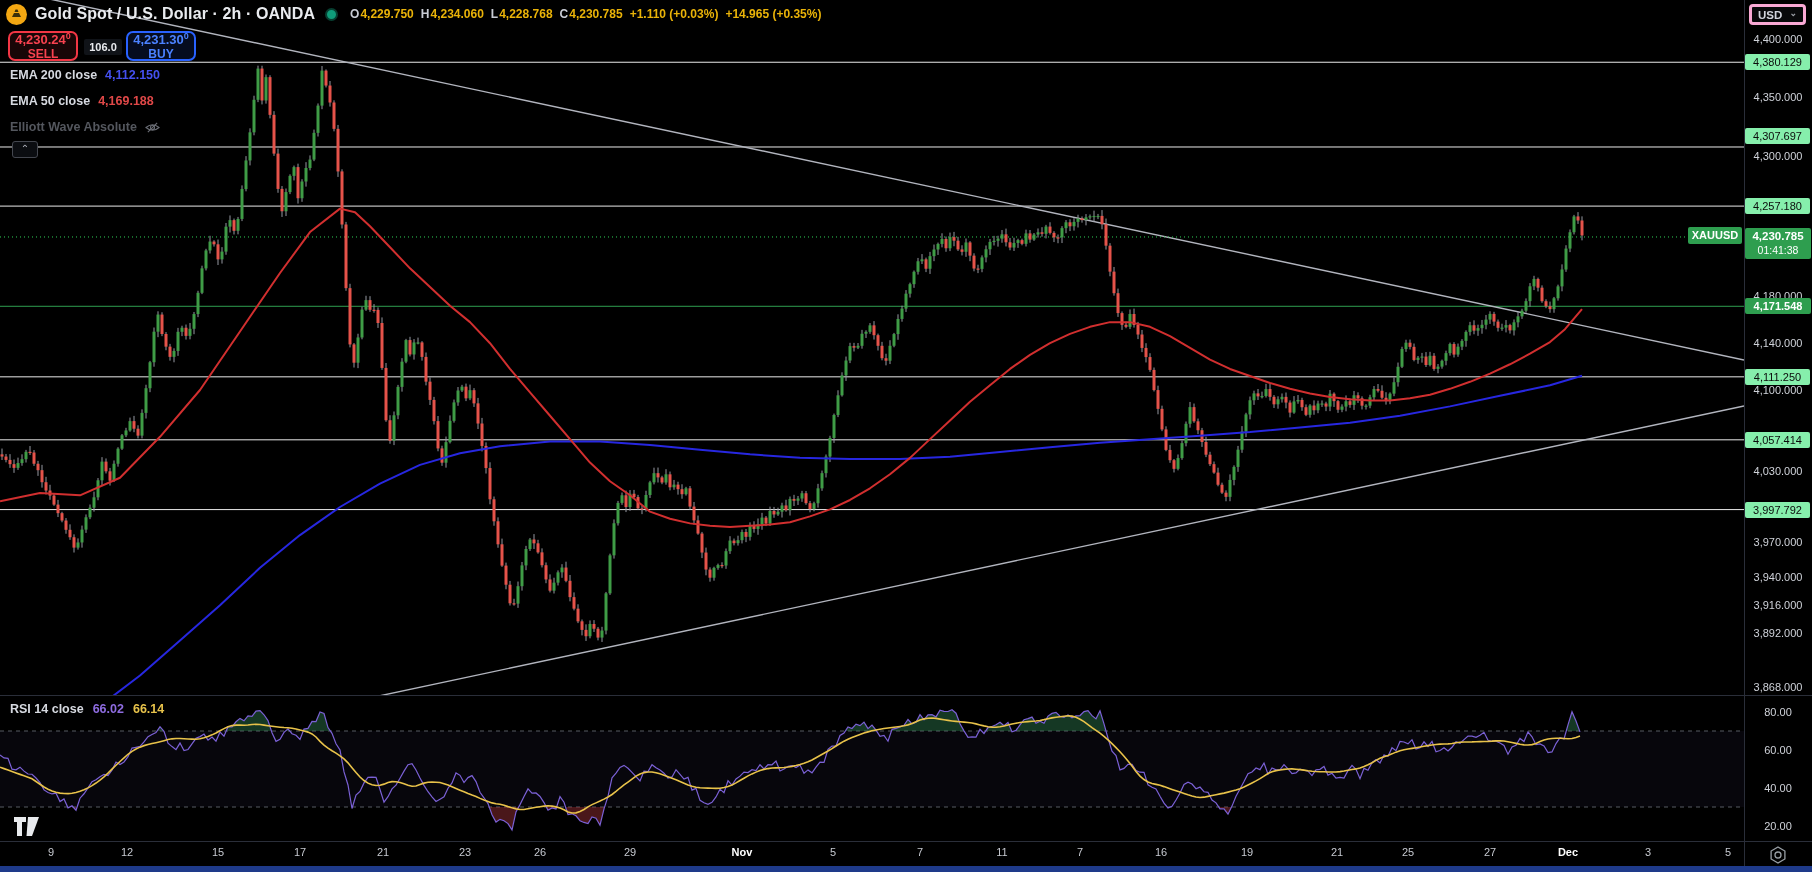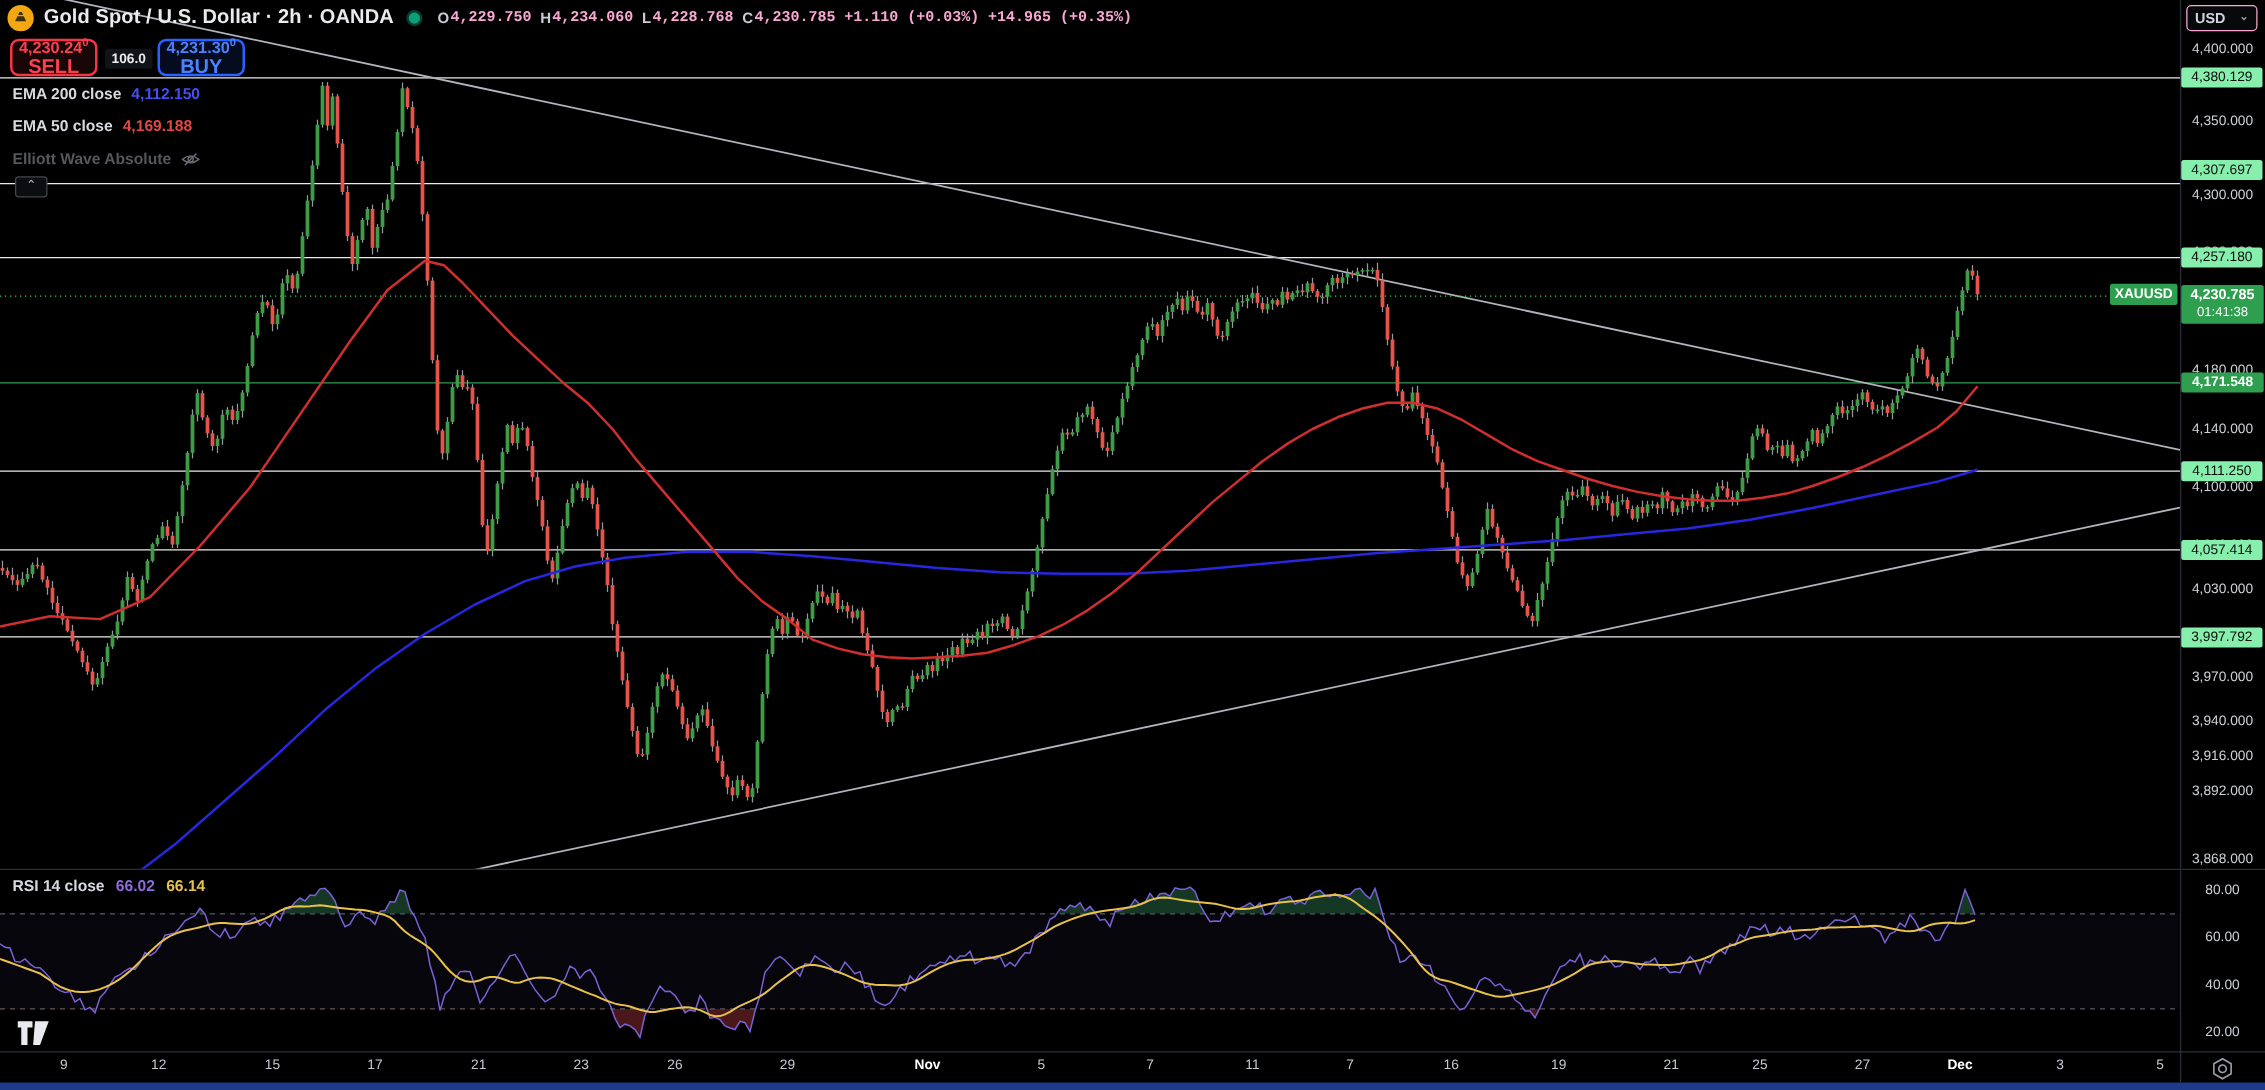--- a/index.html
+++ b/index.html
@@ -6,48 +6,48 @@
   .root{position:relative;width:1812px;height:872px;background:#000;overflow:hidden;
         font-family:"Liberation Sans",sans-serif;-webkit-font-smoothing:antialiased;}
   #chart-svg{position:absolute;left:0;top:0;}
   
   .hdr{position:absolute;left:6px;top:0;height:28px;display:flex;align-items:center;gap:8px;z-index:5;}
   .coin{width:21px;height:21px;border-radius:50%;background:#f3a712;display:flex;align-items:center;justify-content:center;}
   .title{color:#e9ebef;font-size:16px;font-weight:700;letter-spacing:.1px;white-space:nowrap;}
   .statusdot{width:9px;height:9px;border-radius:50%;background:#0f9d7a;border:2px solid #073f31;margin-left:2px;}
   .ohlc{display:flex;align-items:center;gap:7px;font-size:12px;font-weight:600;white-space:nowrap;margin-left:4px;}
   .ohlc .k{color:#c9ccd4;font-weight:600;}
-  .ohlc .v,.ohlc .chg{color:#f9a8d4;font-family:Liberation Mono, monospace;}
+  .ohlc .v,.ohlc .chg{color:#eab308;}
   .ohlc .pair{display:flex;gap:1px;}
   
   .btn{position:absolute;top:31px;width:70px;height:30px;border-radius:7px;display:flex;flex-direction:column;
        align-items:center;justify-content:center;line-height:1.05;cursor:pointer;z-index:5;box-sizing:border-box;}
   .sell{left:8px;border:2px solid #f23645;background:rgba(242,54,69,.10);color:#f8424f;}
   .buy{left:126px;border:2px solid #2962ff;background:rgba(41,98,255,.12);color:#4b82ff;}
   .btn .price{font-size:13px;font-weight:700;}
   .btn .price sup{font-size:9px;}
-  .btn .side{font-size:16px;font-weight:600;margin-top:1px;}
+  .btn .side{font-size:12px;font-weight:600;margin-top:1px;}
   .spread{position:absolute;left:84px;top:39px;width:38px;height:16px;line-height:16px;text-align:center;
           font-size:11px;font-weight:700;color:#e8eaee;background:#101318;border-radius:2px;z-index:5;}
   
   .indrow{position:absolute;left:10px;display:flex;align-items:center;gap:8px;font-size:12.5px;z-index:5;white-space:nowrap;}
   .indrow .lbl{color:#d6d9e0;font-weight:600;}
   .ema200v{color:#4450f0;font-weight:600;}
   .ema50v{color:#e04848;font-weight:600;}
   .elliott{color:#54575e;font-weight:600;}
   .collapse{position:absolute;left:12px;top:141px;width:24px;height:15px;border:1px solid #44474f;border-radius:3px;
             color:#b2b5be;font-size:10px;text-align:center;line-height:13px;background:#0b0d11;z-index:5;cursor:pointer;}
   
   .rsirow{position:absolute;left:10px;top:702px;display:flex;gap:9px;font-size:12.5px;z-index:5;}
   .rsirow .lbl{color:#d6d9e0;font-weight:600;}
   .rsiv1{color:#8e6ce0;font-weight:600;}
   .rsiv2{color:#e7c24a;font-weight:600;}
   
   .paxis{position:absolute;left:1744px;top:0;width:68px;height:872px;z-index:4;}
-  .usdbtn{position:absolute;left:5px;top:4px;width:57px;height:21px;border:1px solid #f9a8d4;border-radius:4px;
+  .usdbtn{position:absolute;left:5px;top:4px;width:57px;height:21px;border:3px solid #f9a8d4;border-radius:4px;
           color:#d1d4dc;font-size:11.5px;font-weight:600;display:flex;align-items:center;justify-content:space-between;
           padding:0 6px;box-sizing:border-box;background:#08090b;cursor:pointer;}
   .usdbtn .caret{font-size:9px;color:#9a9ea6;margin-top:-3px;}
   .axlabel{position:absolute;left:1px;width:66px;text-align:center;font-size:11px;color:#cfd2d9;height:15px;line-height:15px;white-space:nowrap;}
   .axbadge{position:absolute;left:1px;width:65px;height:16px;line-height:16px;text-align:center;font-size:11px;
            color:#0b0b0b;background:#86efac;border-radius:2px;font-weight:500;white-space:nowrap;}
   .pricebadge{position:absolute;left:1px;top:228px;width:66px;height:31px;background:#2e9e4f;border-radius:2px;
               color:#fff;text-align:center;z-index:6;}
   .pricebadge .p{font-size:11.5px;font-weight:700;line-height:16px;}
   .pricebadge .t{font-size:10.5px;line-height:13px;}

